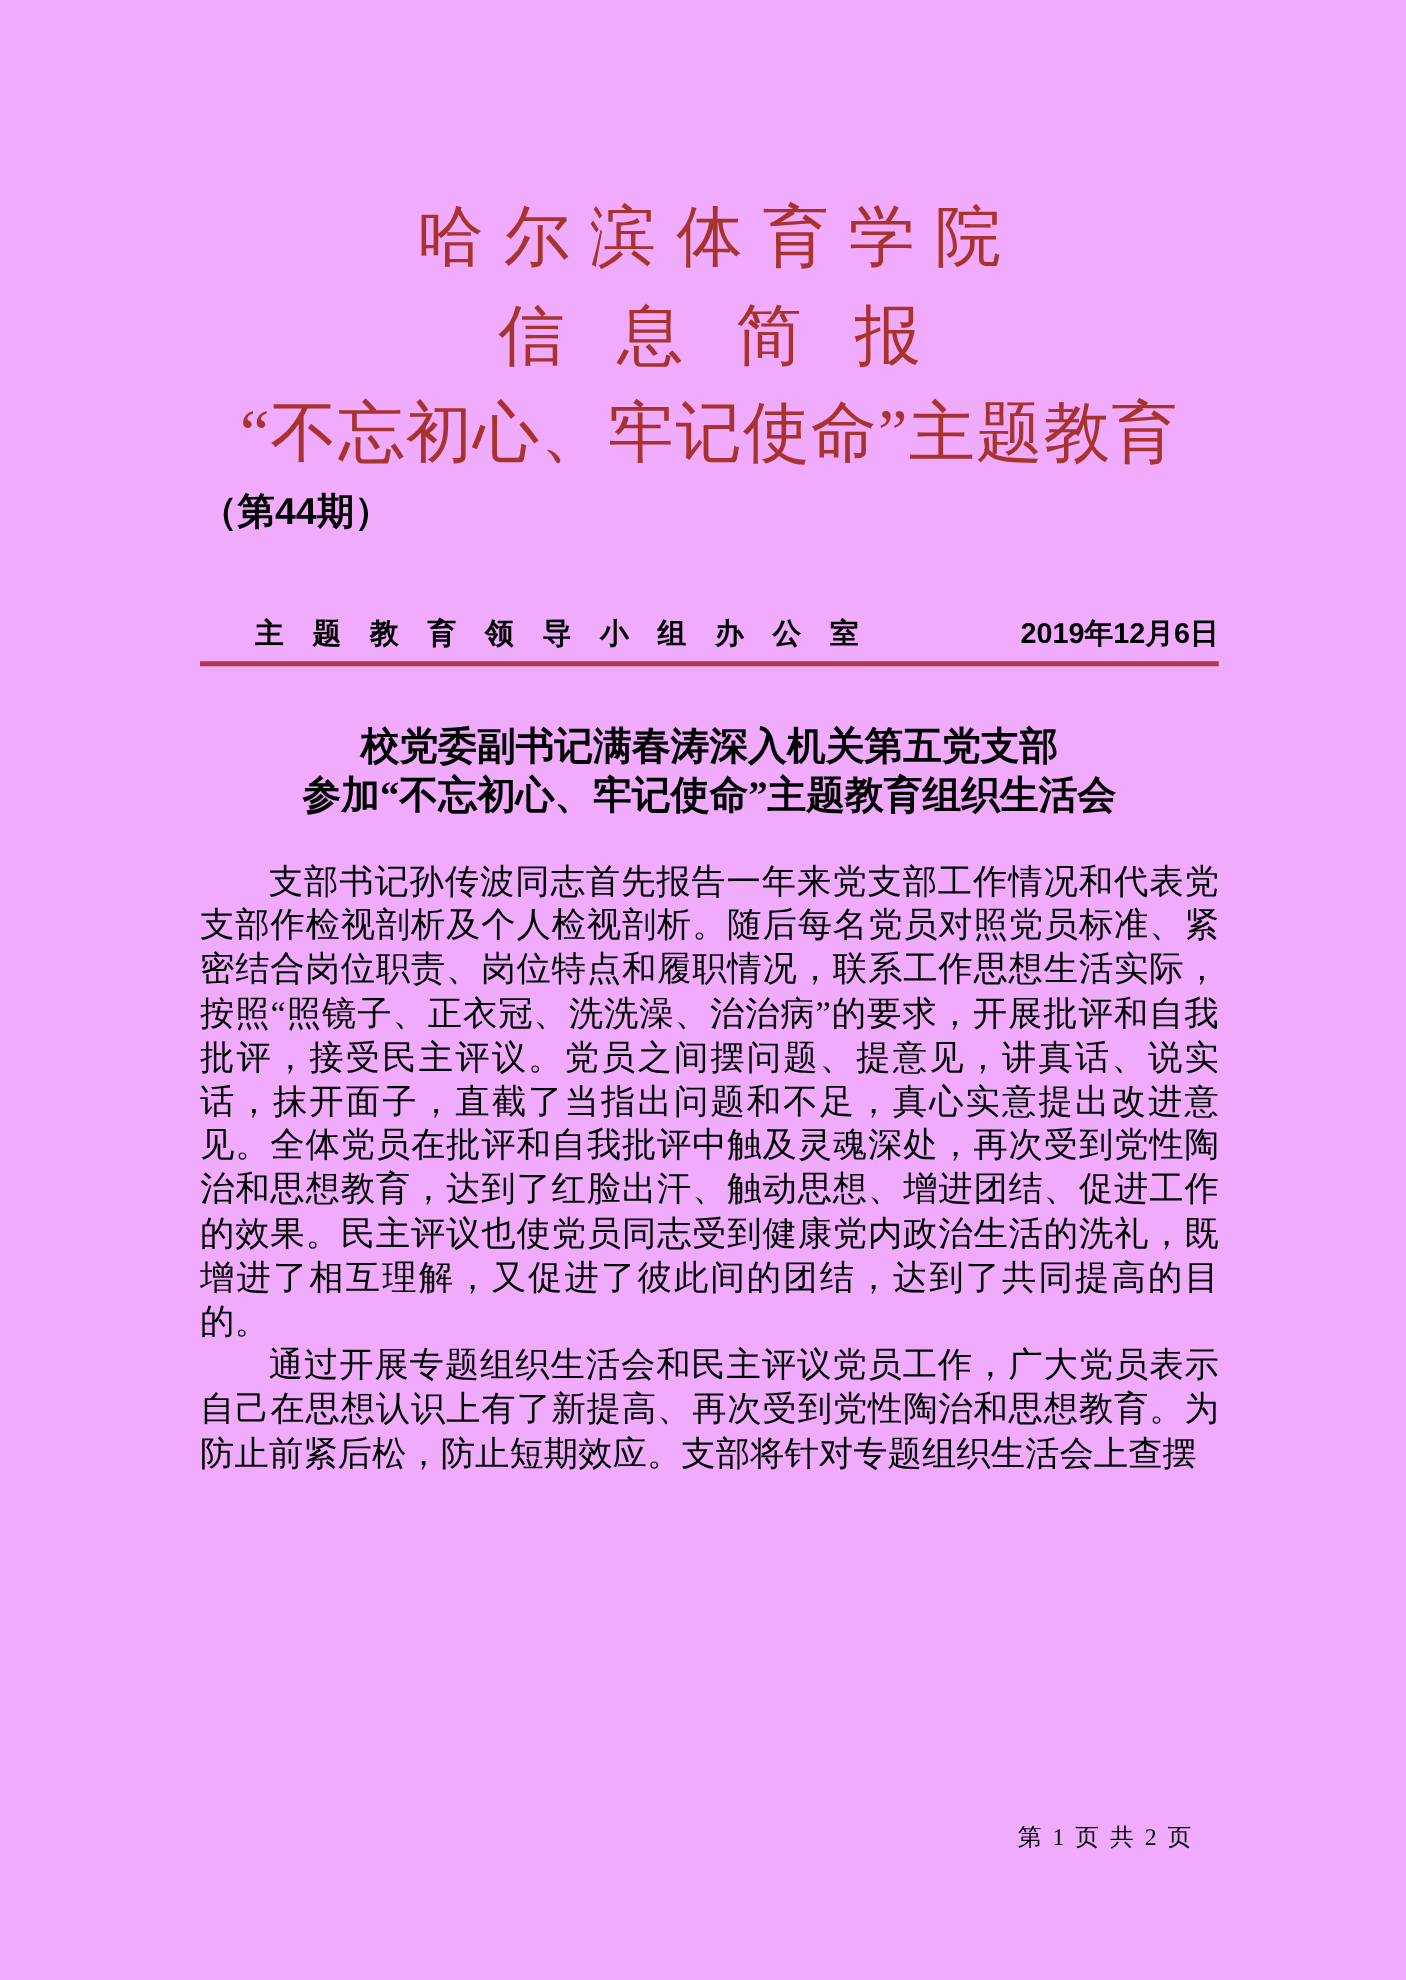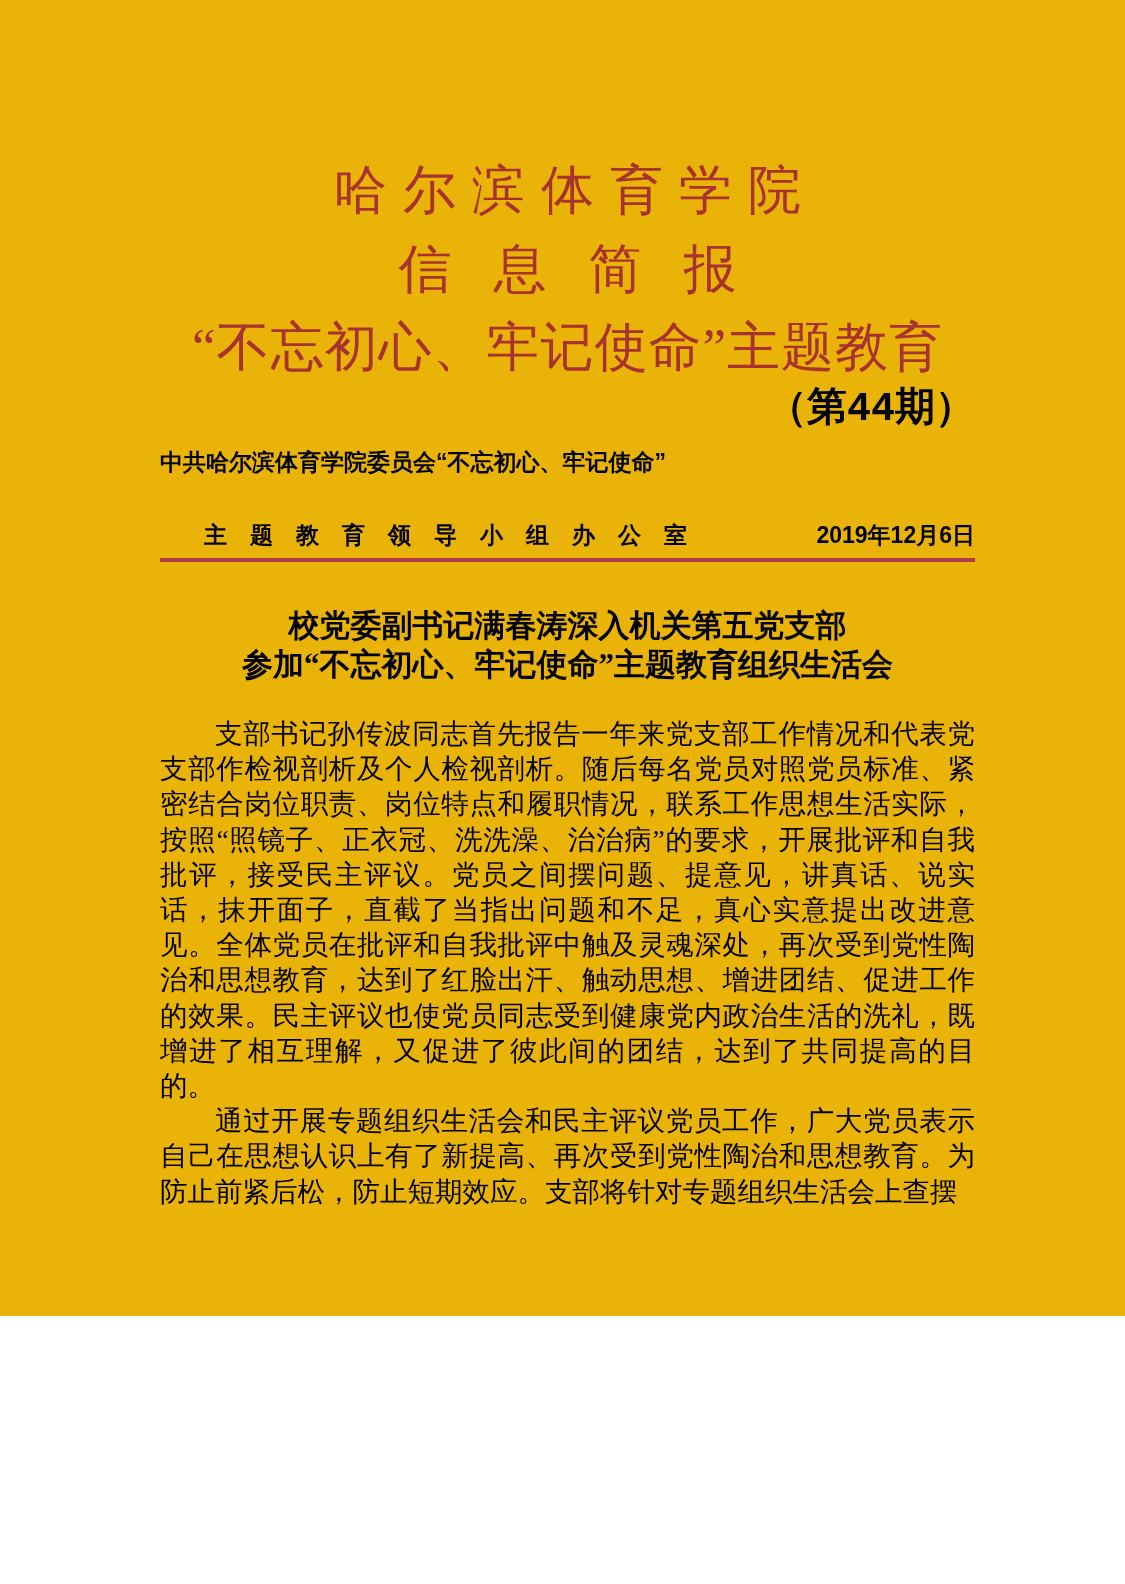--- a/index.html
+++ b/index.html
@@ -3,45 +3,45 @@
 <meta charset="utf-8">
 <style>
   :root{
     --title-red:#a8332e;
     --rule-red:#b03a4c;
     --ink:#111111;
   }
   html,body{margin:0;padding:0;background:#ffffff;}
   .page{
     position:relative;
-    width:1125px;height:1316px;
-    background:#eab308;
+    width:1125px;height:1584px;
+    background:#f0abfc;
     overflow:hidden;
     font-family:"Liberation Serif","DejaVu Serif",serif;
     color:var(--ink);
     box-sizing:border-box;
   }
   .content{
     box-sizing:border-box;
     padding:150px 150px 0 160px;
   }
   
   .doc-title{
     text-align:center;
     color:var(--title-red);
     font-weight:400;
   }
   .doc-title.t1{font-size:53px;line-height:80px;letter-spacing:16px;padding-left:16px;}
   .doc-title.t2{font-size:53px;line-height:78px;letter-spacing:1px;}
   .doc-title.t3{font-size:53px;line-height:78px;letter-spacing:42px;padding-left:42px;}
   .issue-number{
-    text-align:right;
-    font-family:Liberation Mono, monospace;
+    text-align:left;
+    font-family:Liberation Sans, sans-serif;
     font-weight:700;
-    font-size:40px;
+    font-size:30px;
     line-height:44px;
     margin-top:2px;
     color:#000;
   }
   
   .issuer{
     margin-top:16px;
     font-family:"Liberation Sans","DejaVu Sans",sans-serif;
     font-weight:700;
     font-size:23px;
@@ -97,21 +97,20 @@
   <div class="content">
 
     <header>
       <div class="doc-title t1">哈尔滨体育学院</div>
       <div class="doc-title t3">信息简报</div>
       <div class="doc-title t2">“不忘初心、牢记使命”主题教育</div>
 
       <div class="issue-number">（第44期）</div>
 
       <div class="issuer">
-        <div class="issuer-line1">中共哈尔滨体育学院委员会“不忘初心、牢记使命”</div>
         <div class="issuer-row">
           <span class="issuer-line2">主题教育领导小组办公室</span>
           <span class="issue-date">2019年12月6日</span>
         </div>
       </div>
 
       <div class="red-rule"></div>
     </header>
 
     <main>

